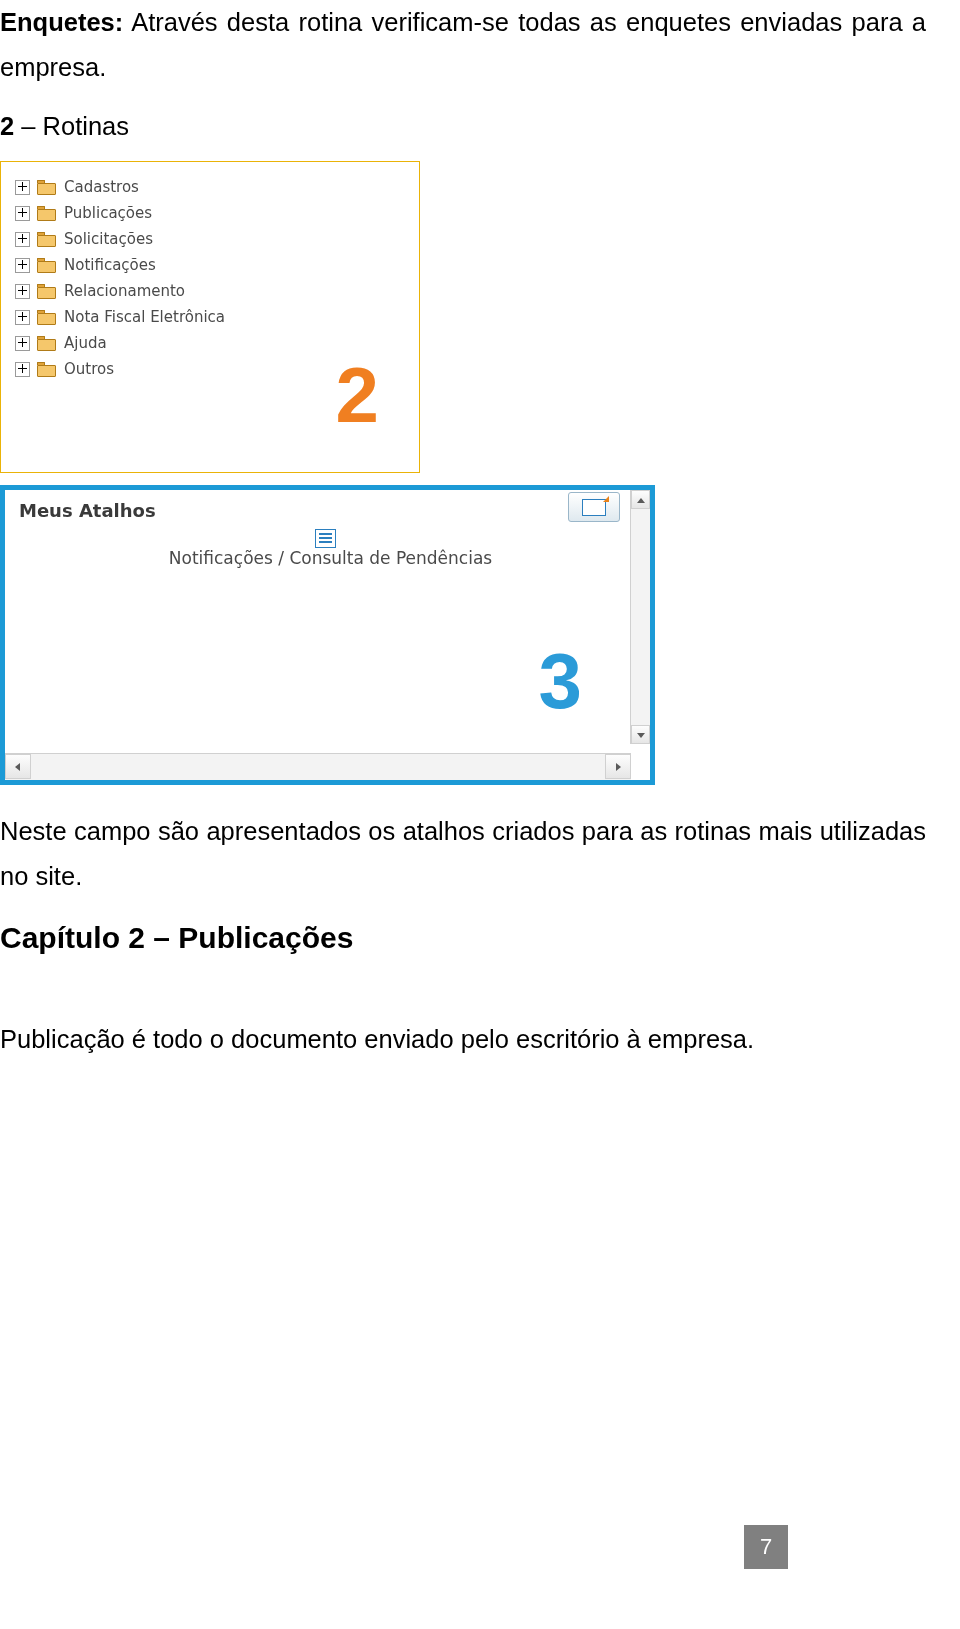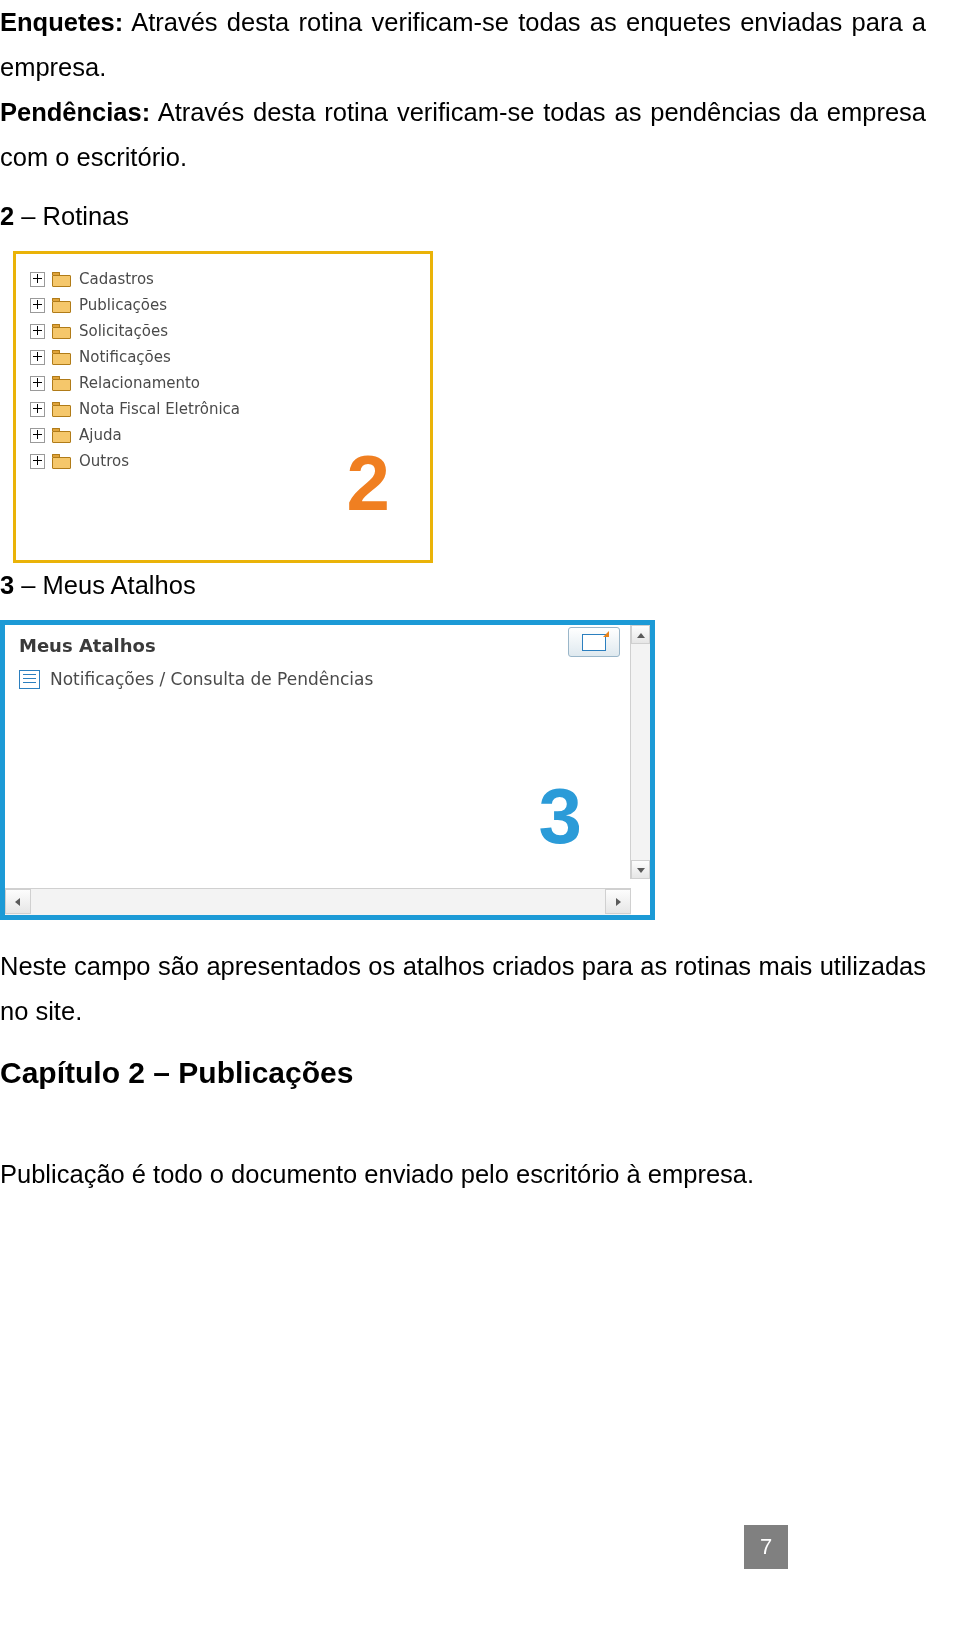--- a/index.html
+++ b/index.html
@@ -49,25 +49,24 @@
     line-height: 45px;
     margin: 0;
   }
   .heading .num { font-weight: bold; }
 
   
   .img-rotinas {
     position: relative;
     width: 420px;
     height: 312px;
-    border: 3px solid #eab308;
+    border: 1px solid #eab308;
     background: #ffffff;
     box-sizing: border-box;
     margin-top: 12px;
-    margin-left: 13px;
   }
   .tree {
     position: absolute;
     left: 14px;
     top: 12px;
   }
   .tree-row {
     display: flex;
     align-items: center;
     height: 26px;
@@ -165,20 +164,21 @@
     font-family: "DejaVu Sans", sans-serif;
     font-size: 18px;
     font-weight: bold;
     color: #3a3a3a;
     margin-bottom: 8px;
   }
   .atalho-row {
     display: flex;
     align-items: center;
     height: 30px;
+    flex-direction: column;
   }
   .doc-icon {
     width: 21px;
     height: 19px;
     border: 1.5px solid #2B7FBF;
     background: #ffffff;
     position: relative;
     margin-right: 10px;
     flex: 0 0 auto;
     box-sizing: border-box;
@@ -319,21 +319,20 @@
 </style>
 </head>
 <body>
 
 <div class="page">
   <div class="content">
 
     <p class="para first"><span class="bold">Enquetes:</span><span> Através desta rotina verificam-se todas as enquetes enviadas para a empresa.</span></p>
 
 
-    <p class="para"><span class="bold">Pendências:</span><span> Através desta rotina verificam-se todas as pendências da empresa com o escritório.</span></p>
 
 
     <div class="spacer-sm"></div>
 
     <p class="heading"><span class="num">2</span><span> – </span><span>Rotinas</span></p>
 
     <div class="img-rotinas">
       <div class="tree">
         <div class="tree-row">
           <span class="plusbox"></span>
@@ -397,21 +396,20 @@
               <span class="tab"></span>
               <span class="body"></span>
             </span>
           <span class="tree-label">Outros</span>
         </div>
       </div>
       <div class="big-num two">2</div>
     </div>
 
 
-    <p class="heading"><span class="num">3</span><span> – </span><span>Meus Atalhos</span></p>
 
     <div class="img-atalhos">
       <div class="atalhos-inner">
         <div class="atalhos-title">Meus Atalhos</div>
         <div class="atalho-row">
           <span class="doc-icon"></span>
           <span class="atalho-label">Notificações / Consulta de Pendências</span>
         </div>
         <div class="big-num three">3</div>
       </div>

